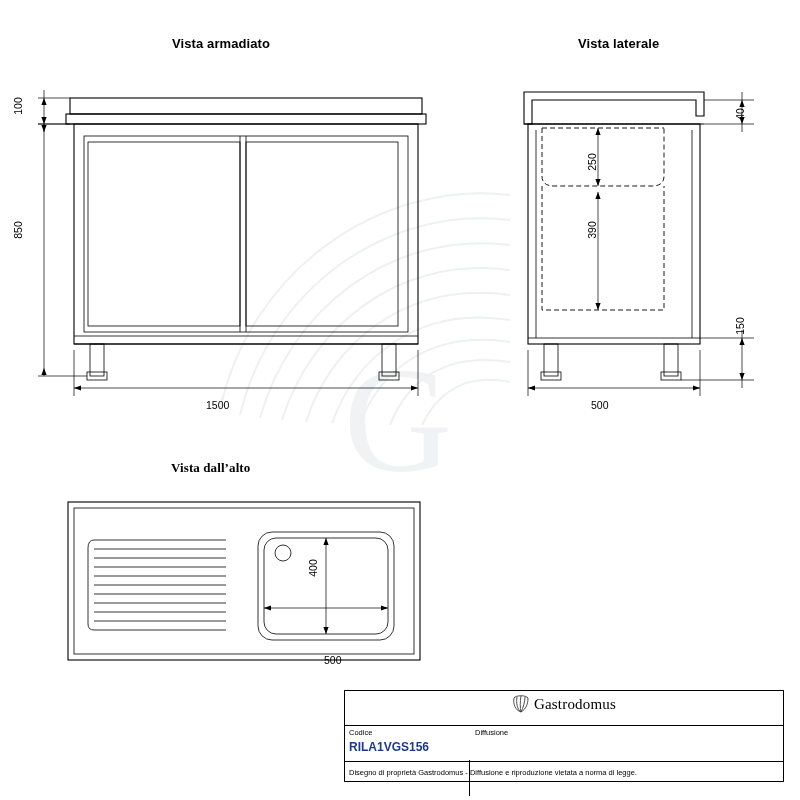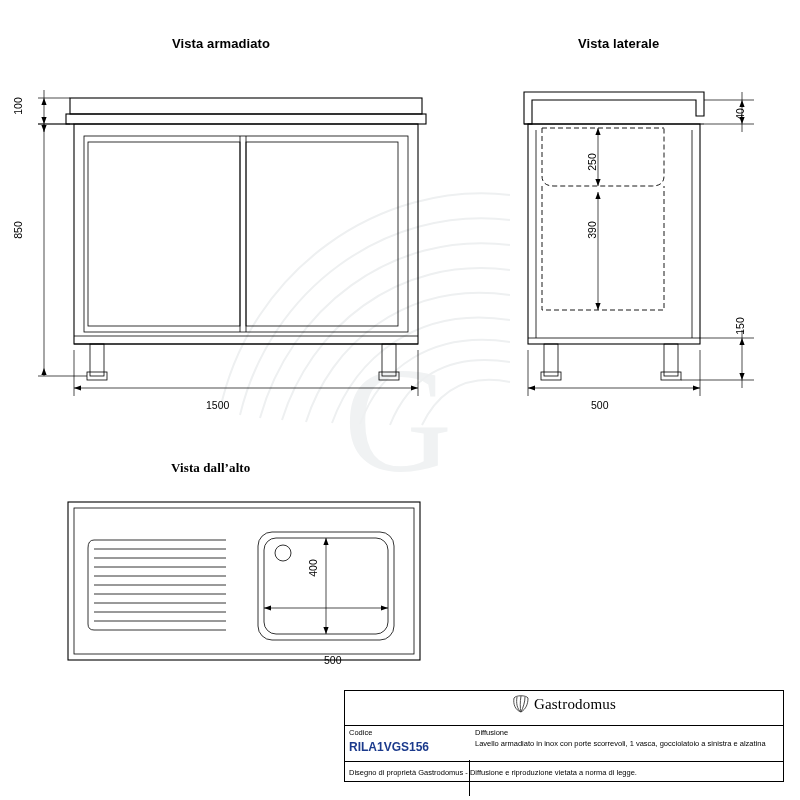--- a/index.html
+++ b/index.html
@@ -276,21 +276,20 @@
         </svg>
         <span class="brand-name">Gastrodomus</span>
       </div>
     </div>
 
     <div class="tb-row tb-mid-row">
       <div class="tb-vsep"></div>
       <div style="position:absolute; left:4px; top:2px;text-align:center;" class="tb-label">Codice</div>
       <div style="position:absolute; left:4px; top:14px;" class="tb-code">RILA1VGS156</div>
       <div style="position:absolute; left:130px; top:2px;" class="tb-label">Diffusione</div>
-      <div style="position:absolute; left:130px; top:13px; right:4px;" class="tb-desc">Lavello armadiato in inox con porte scorrevoli, 1 vasca, gocciolatoio a sinistra e alzatina</div>
     </div>
 
     <div class="tb-row tb-bot-row">
       <div style="position:absolute; left:4px; top:6px;" class="tb-note">Disegno di proprietà Gastrodomus -  Diffusione e riproduzione vietata a norma di legge.</div>
     </div>
 
   </div>
 
 </div>
 

